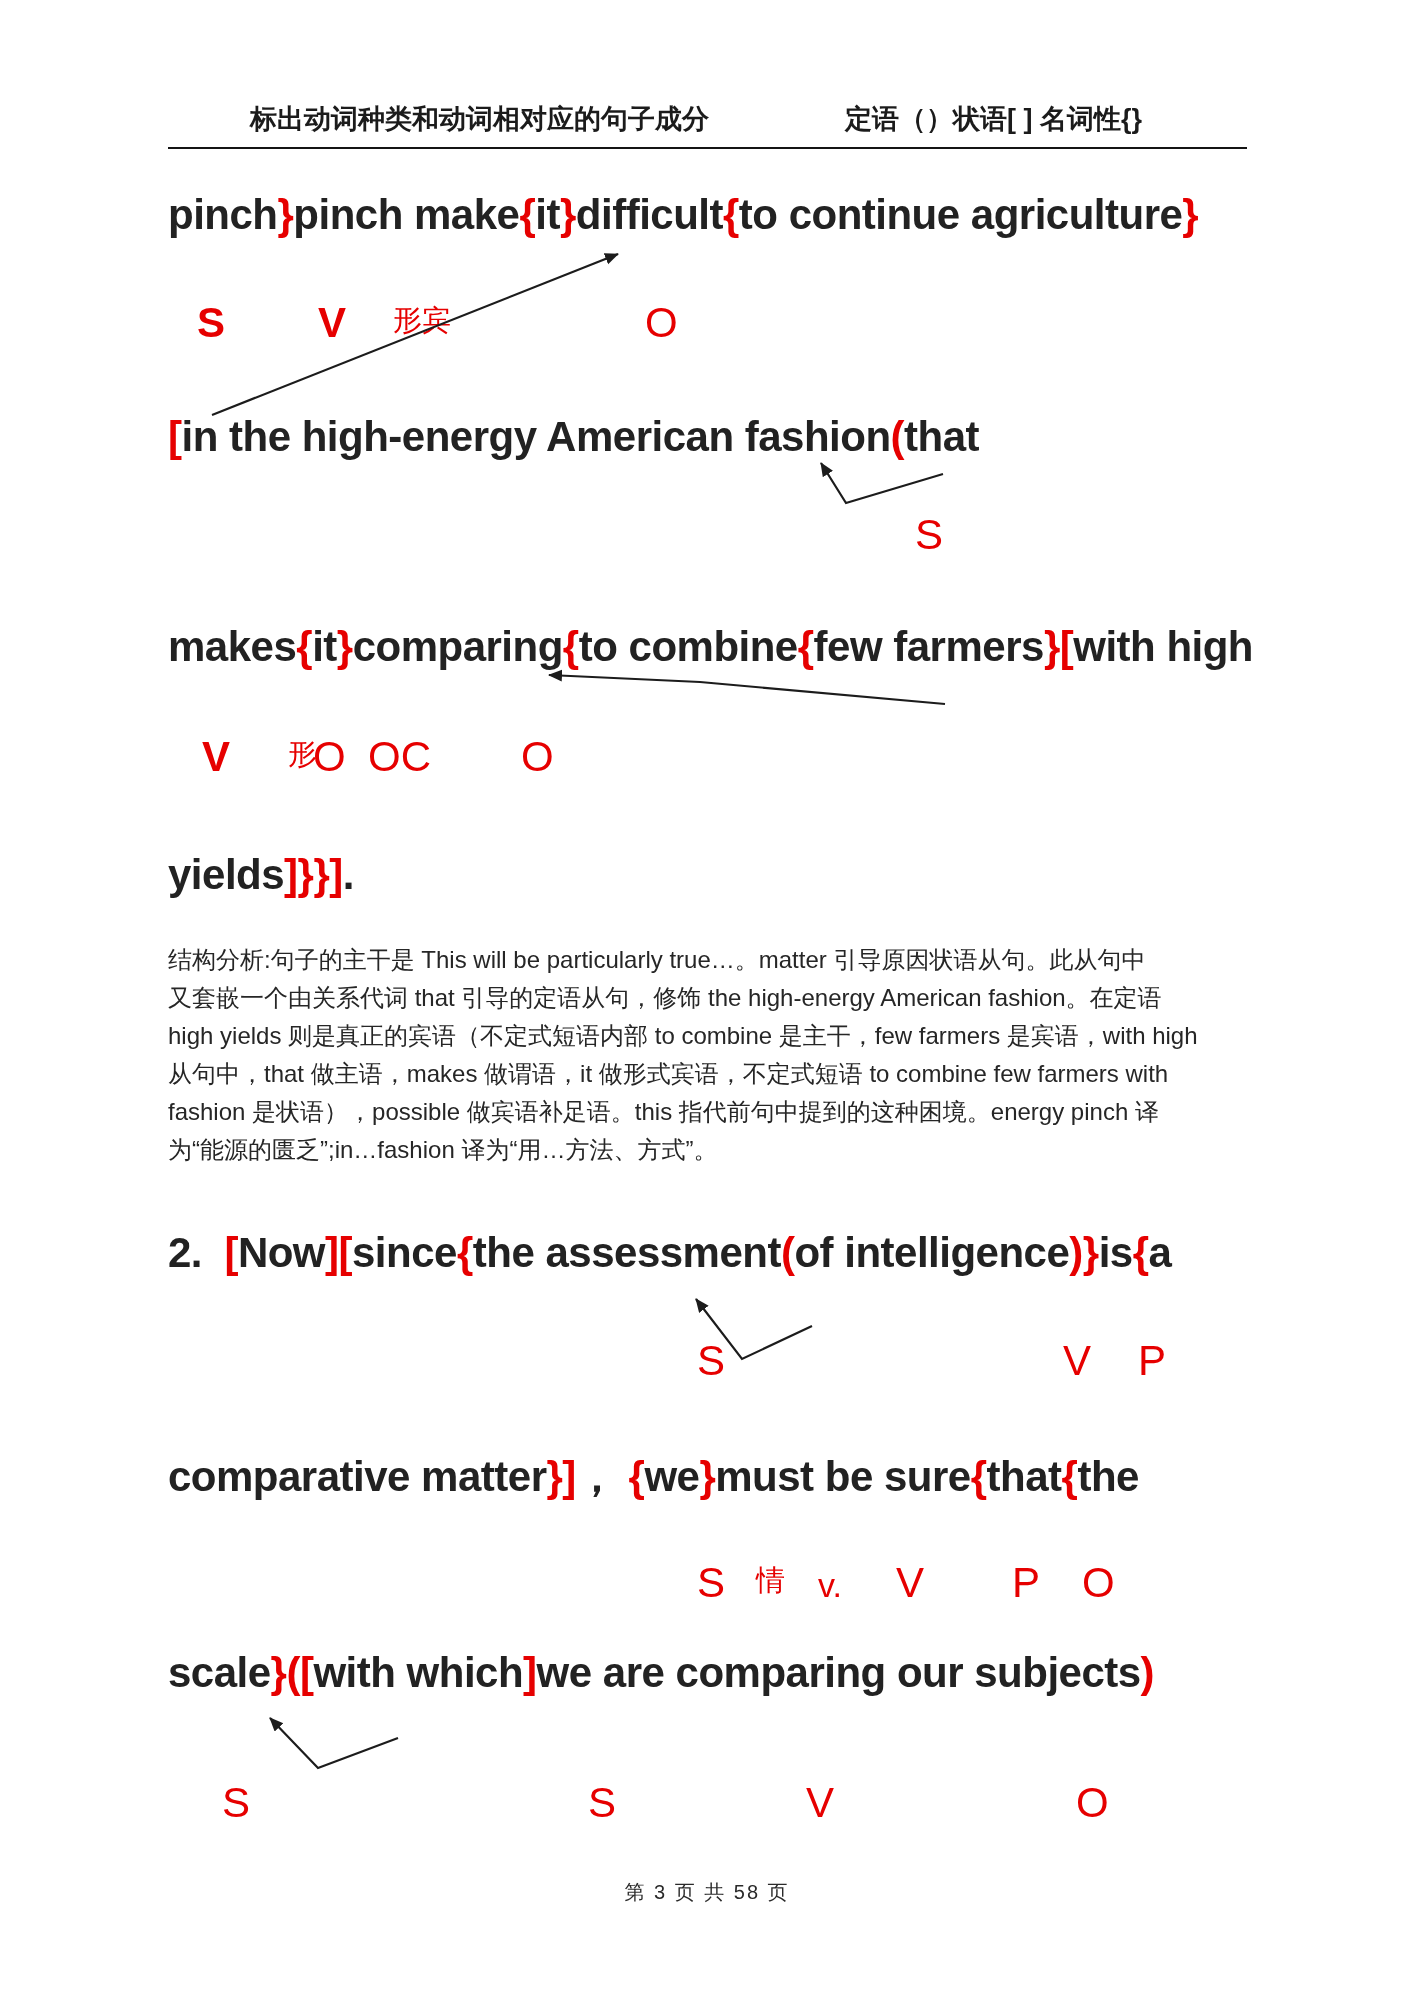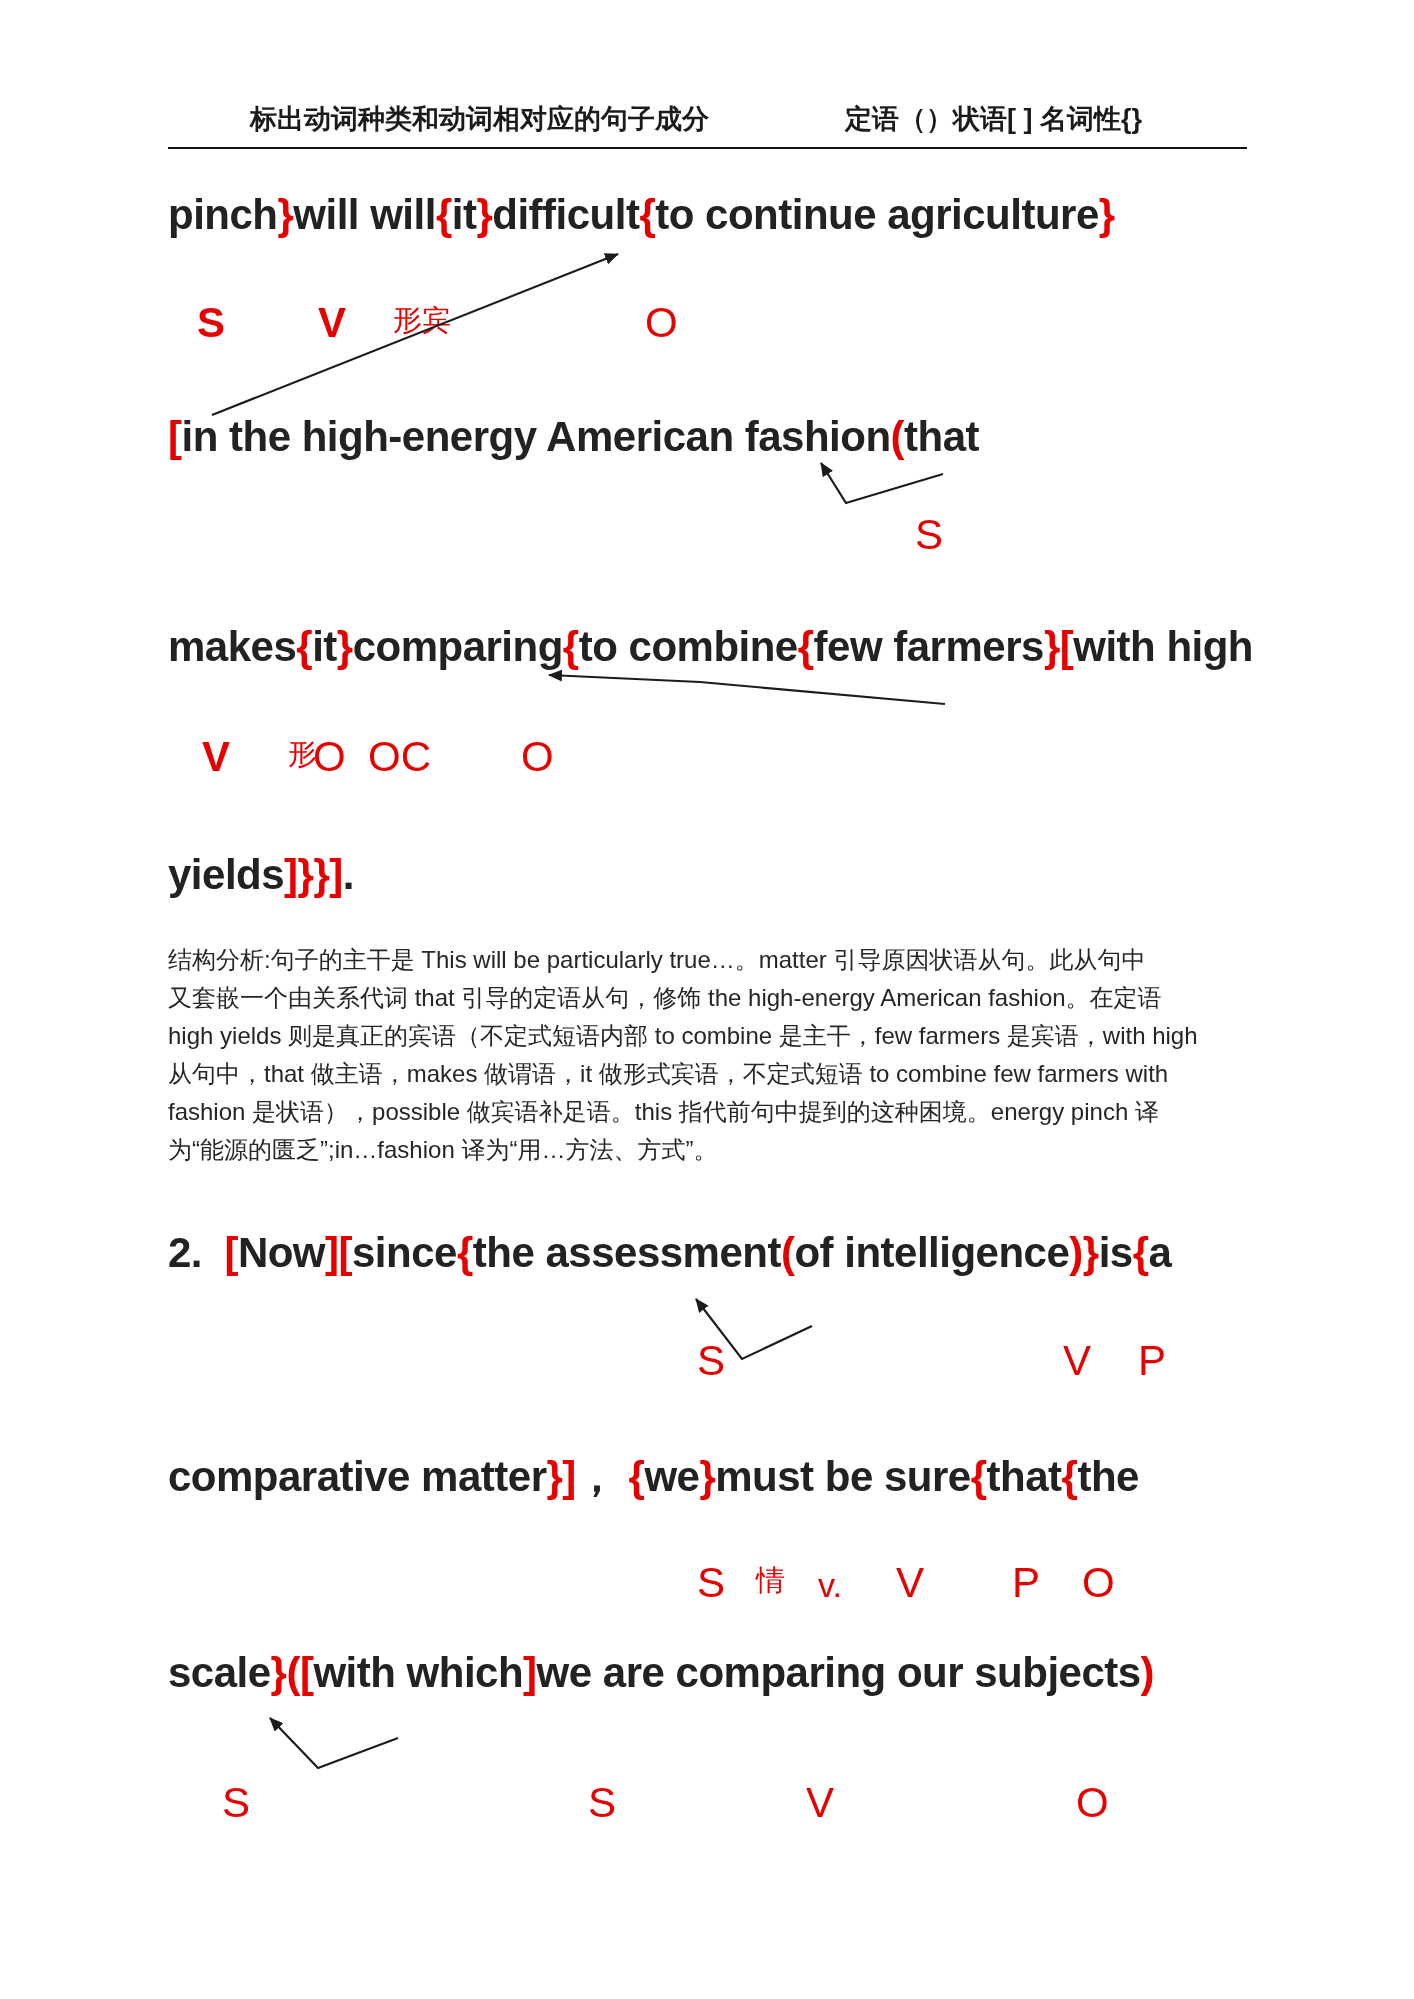--- a/index.html
+++ b/index.html
@@ -24,21 +24,21 @@
 </style>
 </head>
 <body>
 
 <div class="page">
 
   <div class="hdr" style="left:250px">标出动词种类和动词相对应的句子成分</div>
   <div class="hdr" style="left:845px">定语（）状语[ ] 名词性{}</div>
   <div class="hdr-rule"></div>
 
-  <div class="sline" style="top:180px"><span class="blk">pinch</span><span class="red">}</span><span class="blk">will will</span><span class="red">{</span><span class="blk">it</span><span class="red">}</span><span class="blk">difficult</span><span class="red">{</span><span class="blk">to continue agriculture</span><span class="red">}</span></div>
+  <div class="sline" style="top:180px"><span class="blk">pinch</span><span class="red">}</span><span class="blk">pinch make</span><span class="red">{</span><span class="blk">it</span><span class="red">}</span><span class="blk">difficult</span><span class="red">{</span><span class="blk">to continue agriculture</span><span class="red">}</span></div>
 
   <div class="annrow" style="top:288px">
     <span class="ann b" style="left:197px">S</span>
     <span class="ann b" style="left:318px">V</span>
     <span class="ann cjk" style="left:393px">形宾</span>
     <span class="ann" style="left:645px">O</span>
   </div>
 
   <div class="sline" style="top:402px"><span class="red">[</span><span class="blk">in the high-energy American fashion</span><span class="red">(</span><span class="blk">that</span></div>
 
@@ -88,20 +88,21 @@
 
   <div class="sline" style="top:1638px"><span class="blk">scale</span><span class="red">}([</span><span class="blk">with which</span><span class="red">]</span><span class="blk">we are comparing our subjects</span><span class="red">)</span></div>
 
   <div class="annrow" style="top:1768px">
     <span class="ann" style="left:222px">S</span>
     <span class="ann" style="left:588px">S</span>
     <span class="ann" style="left:806px">V</span>
     <span class="ann" style="left:1076px">O</span>
   </div>
 
+  <div class="footer">第 3 页 共 58 页</div>
 
   <svg class="arrows" width="1414" height="1999" viewBox="0 0 1414 1999">
     <defs>
       <marker id="ah" markerUnits="userSpaceOnUse" markerWidth="16" markerHeight="14" refX="13" refY="6" orient="auto">
         <path d="M0,0 L14,6 L0,12 Z" fill="#1c1c1c"></path>
       </marker>
     </defs>
     <line x1="212" y1="404" x2="618" y2="243" stroke="#1c1c1c" stroke-width="2.2" marker-end="url(#ah)"></line>
     <polyline points="943,463 846,492 821,452" fill="none" stroke="#1c1c1c" stroke-width="2.2" marker-end="url(#ah)"></polyline>
     <polyline points="945,693 700,671 549,664" fill="none" stroke="#1c1c1c" stroke-width="2.2" marker-end="url(#ah)"></polyline>

